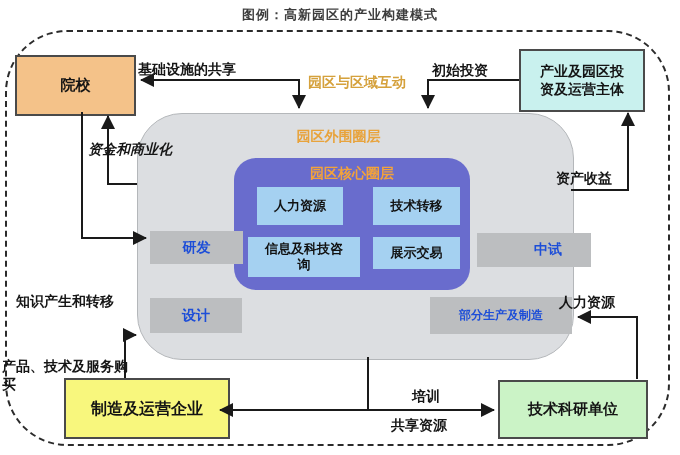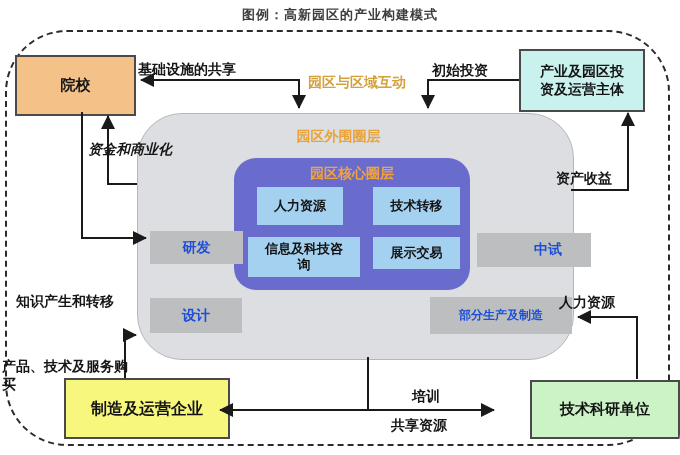--- a/index.html
+++ b/index.html
@@ -69,21 +69,21 @@
 
   <div class="cell gray-item" style="left:150px;top:231px;width:93px;height:33px;">研发</div>
   <div class="cell gray-item" style="left:150px;top:298px;width:92px;height:35px;">设计</div>
   <div class="cell gray-item" style="left:477px;top:233px;width:86px;height:34px;padding-left:28px;">中试</div>
   <div class="cell gray-item" style="left:430px;top:297px;width:142px;height:37px;font-size:12px;">部分生产及制造</div>
 
   <div class="cell node" style="left:15px;top:55px;width:117px;height:57px;background:#f4c289;font-size:15px;">院校</div>
   <div class="cell node" style="left:519px;top:49px;width:122px;height:59px;background:#c9f1ee;font-size:14px;">产业及园区投
 资及运营主体</div>
   <div class="cell node" style="left:53px;top:378px;width:162px;height:57px;background:#f8f77d;font-size:16px;margin-left:11px;">制造及运营企业</div>
-  <div class="cell node" style="left:498px;top:380px;width:146px;height:55px;background:#cbf3c6;font-size:15px;margin-left:32px;">技术科研单位</div>
+  <div class="cell node" style="left:498px;top:380px;width:146px;height:55px;background:#cbf3c6;font-size:15px;">技术科研单位</div>
 
   <svg class="arrows" width="680" height="455" viewBox="0 0 680 455">
     <defs>
       <marker id="arr" markerWidth="7" markerHeight="7" refX="6.5" refY="3.5" orient="auto">
         <path d="M0,0 L7,3.5 L0,7 Z" fill="#1a1a1a"></path>
       </marker>
     </defs>
     <g stroke="#1a1a1a" stroke-width="2" fill="none">
       <polyline points="300,80 141,80" marker-end="url(#arr)"></polyline>
       <polyline points="299,80 299,108" marker-end="url(#arr)"></polyline>

